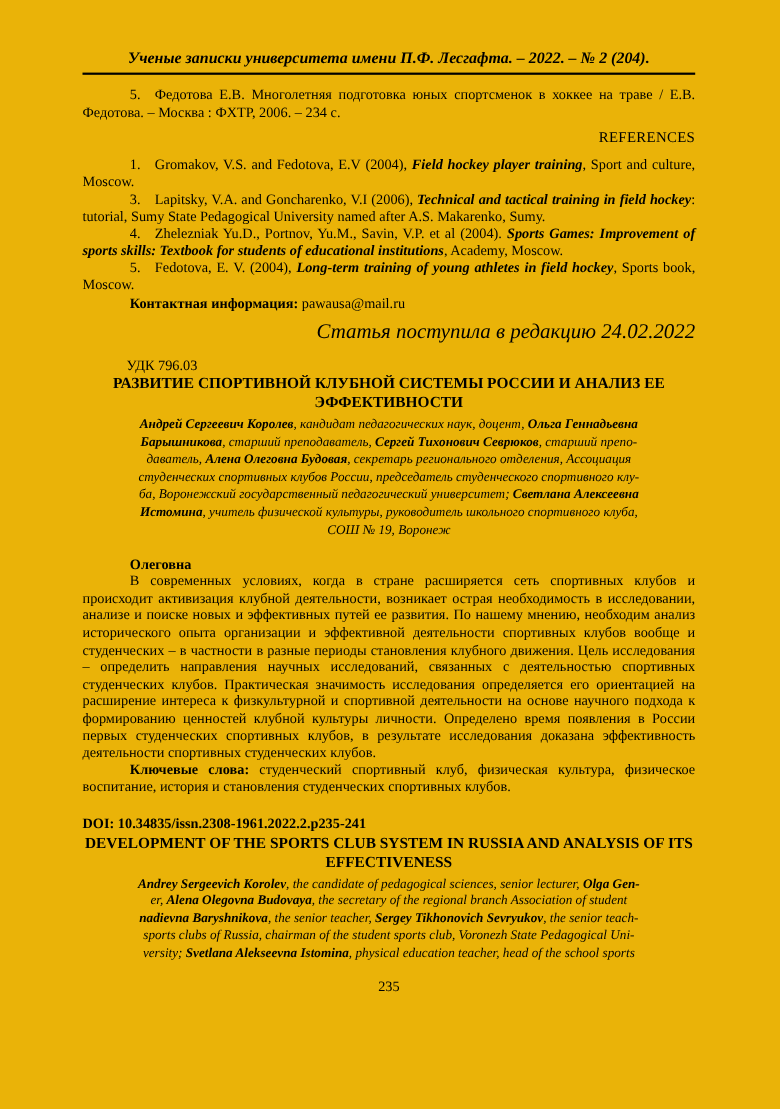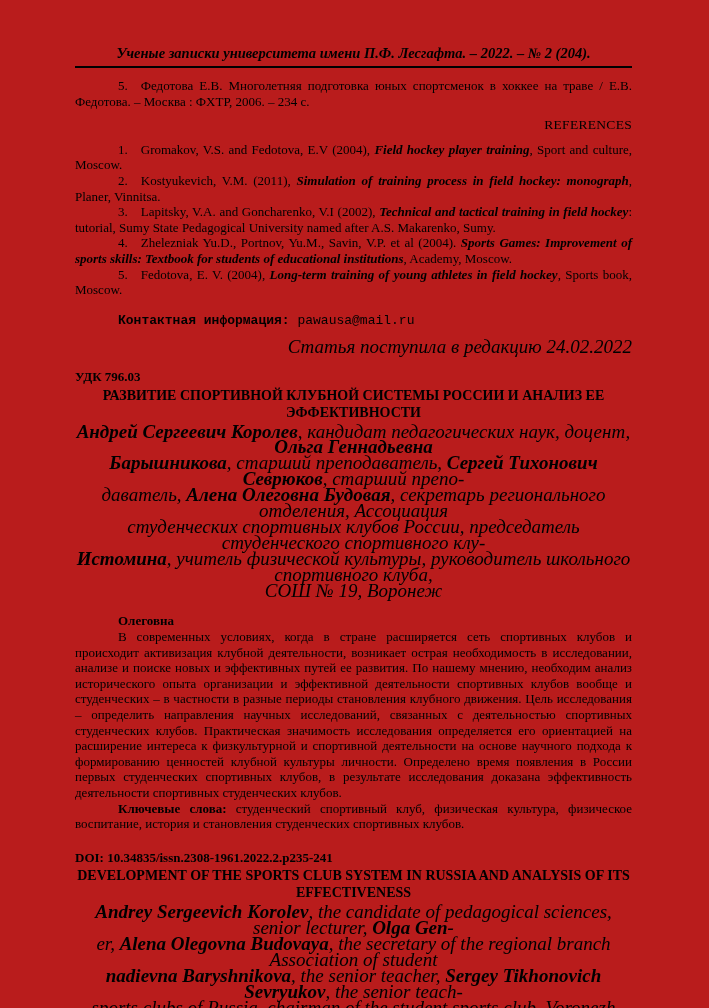--- a/index.html
+++ b/index.html
@@ -1,21 +1,21 @@
 <!DOCTYPE html>
 <html lang="ru"><head>
 <meta charset="utf-8">
 <style>
   html, body { margin: 0; padding: 0; background: #888; }
   .page {
     position: relative;
     width: 709px;
     height: 1008px;
     margin: 0 auto;
-    background: #b91c1c;
+    background: #eab308;
     box-sizing: border-box;
     padding: 44px 77px 0 75px;
     font-family: "Liberation Serif", "DejaVu Serif", serif;
     font-size: 13px;
     line-height: 15.6px;
     color: #000;
     overflow: hidden;
   }
   p { margin: 0; }
 
@@ -37,44 +37,44 @@
 
   .refs-heading {
     text-align: right;
     margin-top: 8px;
     margin-bottom: 9px;
     font-size: 13.5px;
     letter-spacing: 0.3px;
   }
   .ref-num { padding-right: 13px; }
 
-  .contact { margin-top: 15px; font-family: Liberation Mono, monospace; }
+  .contact { margin-top: 1px; }
   .contact-label, .kw-label, .abstract-label { font-weight: 700; }
 
   .received {
     margin-top: 11px;
     text-align: right;
     font-style: italic;
     font-size: 19px;
   }
 
-  .udc { margin-top: 14px; font-weight: 700; }
+  .udc { margin-top: 14px; font-weight: 400; margin-left: 40px; }
 
   .title-ru, .title-en {
     margin-top: 2px;
     text-align: center;
     font-weight: 700;
     font-size: 14px;
     line-height: 17px;
   }
 
   .authors-block {
     margin-top: 3px;
     font-style: italic;
-    font-size: 19px;
+    font-size: 12px;
   }
   .author-line { text-align: center; line-height: 15.9px; }
 
   .abstract-label { margin-top: 15px; text-indent: 43px; }
   .abstract-text { text-align: justify; text-indent: 43px; }
   .keywords { text-align: justify; text-indent: 43px; }
 
   .doi { margin-top: 18px; font-weight: 700; }
 
   .page-number { margin-top: 14px; text-align: center; }
@@ -87,38 +87,38 @@
 
 <div class="page">
 
   <div class="journal-header">Ученые записки университета имени П.Ф. Лесгафта. – 2022. – № 2 (204).</div>
 
   <p class="body-par top-ref"><span class="ref-num">5.</span><span><span>Федотова Е.В. Многолетняя подготовка юных спортсменок в хоккее на траве / Е.В. Федотова. – Москва : ФХТР, 2006. – 234 с.</span></span></p>
 
   <div class="refs-heading">REFERENCES</div>
 
   <p class="body-par"><span class="ref-num">1.</span><span><span>Gromakov, V.S. and Fedotova, E.V (2004), </span><span class="s-i">Field hockey player training</span><span>, Sport and culture, Moscow.</span></span></p>
-  <p class="body-par"><span class="ref-num">2.</span><span><span>Kostyukevich, V.M. (2011), </span><span class="s-i">Simulation of training process in field hockey: monograph</span><span>, Planer, Vinnitsa.</span></span></p>
-  <p class="body-par"><span class="ref-num">3.</span><span><span>Lapitsky, V.A. and Goncharenko, V.I (2002), </span><span class="s-i">Technical and tactical training in field hockey</span><span>: tutorial, Sumy State Pedagogical University named after A.S. Makarenko, Sumy.</span></span></p>
+  <p class="body-par"><span class="ref-num">3.</span><span><span>Lapitsky, V.A. and Goncharenko, V.I (2006), </span><span class="s-i">Technical and tactical training in field hockey</span><span>: tutorial, Sumy State Pedagogical University named after A.S. Makarenko, Sumy.</span></span></p>
   <p class="body-par"><span class="ref-num">4.</span><span><span>Zhelezniak Yu.D., Portnov, Yu.M., Savin, V.P. et al (2004). </span><span class="s-i">Sports Games: Improvement of sports skills: Textbook for students of educational institutions</span><span>, Academy, Moscow.</span></span></p>
   <p class="body-par"><span class="ref-num">5.</span><span><span>Fedotova, E. V. (2004), </span><span class="s-i">Long-term training of young athletes in field hockey</span><span>, Sports book, Moscow.</span></span></p>
 
   <p class="body-par contact"><span class="contact-label">Контактная информация:</span><span> pawausa@mail.ru</span></p>
 
   <p class="received">Статья поступила в редакцию 24.02.2022</p>
 
   <p class="udc">УДК 796.03</p>
 
   <div class="title-ru">РАЗВИТИЕ СПОРТИВНОЙ КЛУБНОЙ СИСТЕМЫ РОССИИ И АНАЛИЗ ЕЕ ЭФФЕКТИВНОСТИ</div>
 
   <div class="authors-block">
     <div class="author-line"><span class="s-b">Андрей Сергеевич Королев</span><span>, кандидат педагогических наук, доцент, </span><span class="s-b">Ольга Геннадьевна</span></div>
     <div class="author-line"><span class="s-b">Барышникова</span><span>, старший преподаватель, </span><span class="s-b">Сергей Тихонович Севрюков</span><span>, старший препо-</span></div>
     <div class="author-line"><span>даватель, </span><span class="s-b">Алена Олеговна Будовая</span><span>, секретарь регионального отделения, Ассоциация</span></div>
     <div class="author-line"><span>студенческих спортивных клубов России, председатель студенческого спортивного клу-</span></div>
+    <div class="author-line"><span>ба, Воронежский государственный педагогический университет; </span><span class="s-b">Светлана Алексеевна</span></div>
     <div class="author-line"><span class="s-b">Истомина</span><span>, учитель физической культуры, руководитель школьного спортивного клуба,</span></div>
     <div class="author-line"><span>СОШ № 19, Воронеж</span></div>
   </div>
 
   <p class="abstract-label">Олеговна</p>
   <p class="abstract-text">В современных условиях, когда в стране расширяется сеть спортивных клубов и происходит активизация клубной деятельности, возникает острая необходимость в исследовании, анализе и поиске новых и эффективных путей ее развития. По нашему мнению, необходим анализ исторического опыта организации и эффективной деятельности спортивных клубов вообще и студенческих – в частности в разные периоды становления клубного движения. Цель исследования – определить направления научных исследований, связанных с деятельностью спортивных студенческих клубов. Практическая значимость исследования определяется его ориентацией на расширение интереса к физкультурной и спортивной деятельности на основе научного подхода к формированию ценностей клубной культуры личности. Определено время появления в России первых студенческих спортивных клубов, в результате исследования доказана эффективность деятельности спортивных студенческих клубов.</p>
   <p class="keywords"><span class="kw-label">Ключевые слова:</span><span> студенческий спортивный клуб, физическая культура, физическое воспитание, история и становления студенческих спортивных клубов.</span></p>
 
   <p class="doi">DOI: 10.34835/issn.2308-1961.2022.2.p235-241</p>
 

